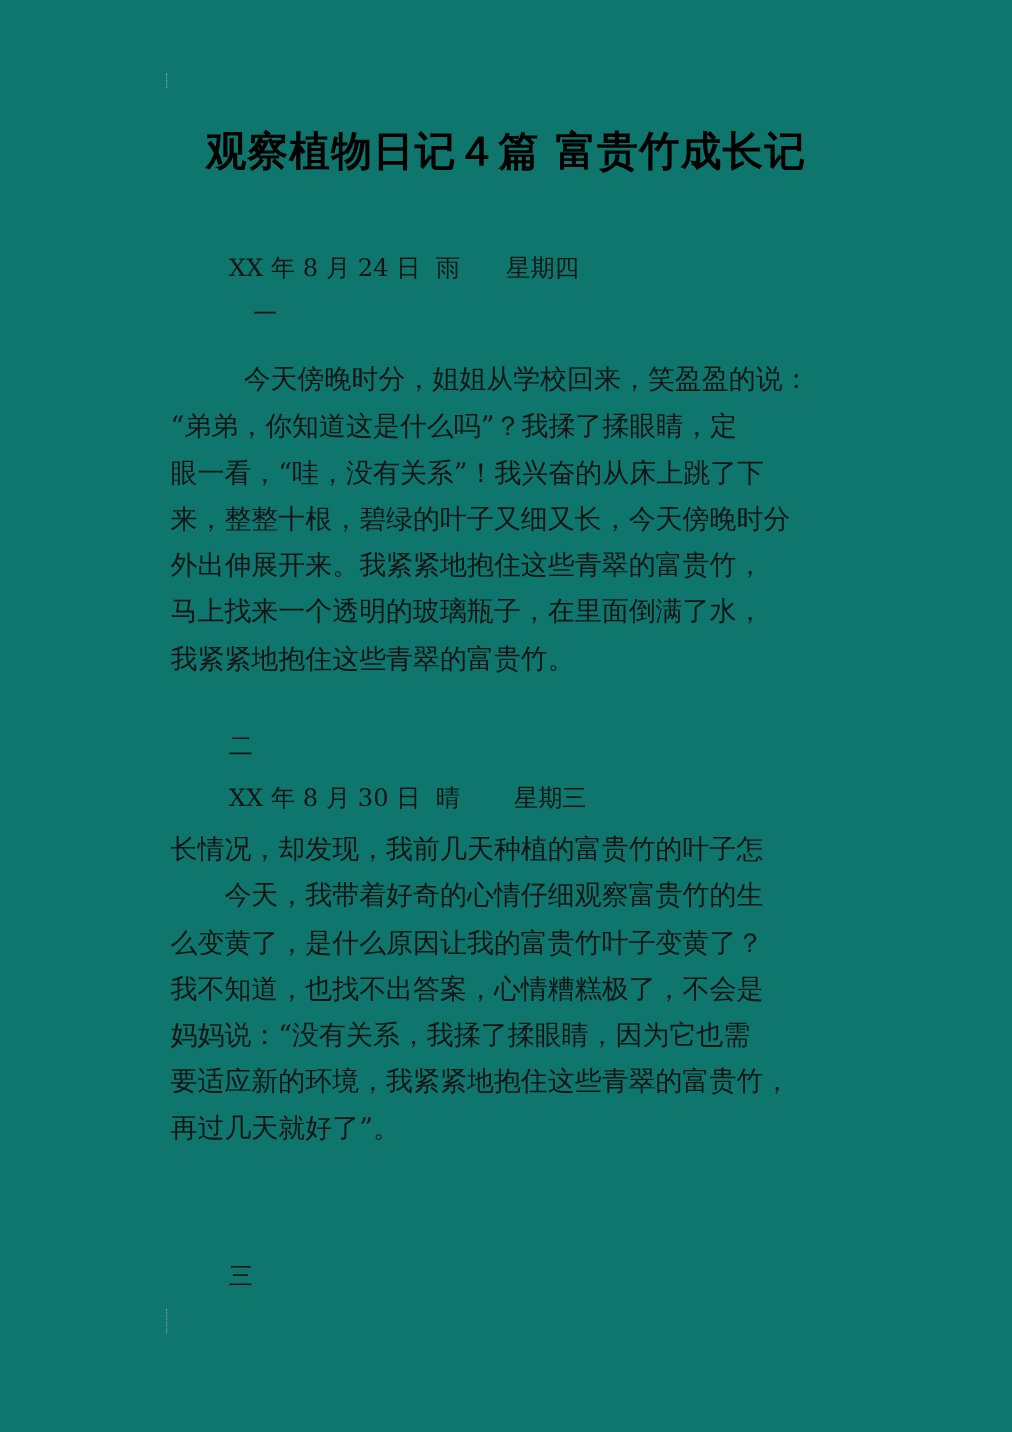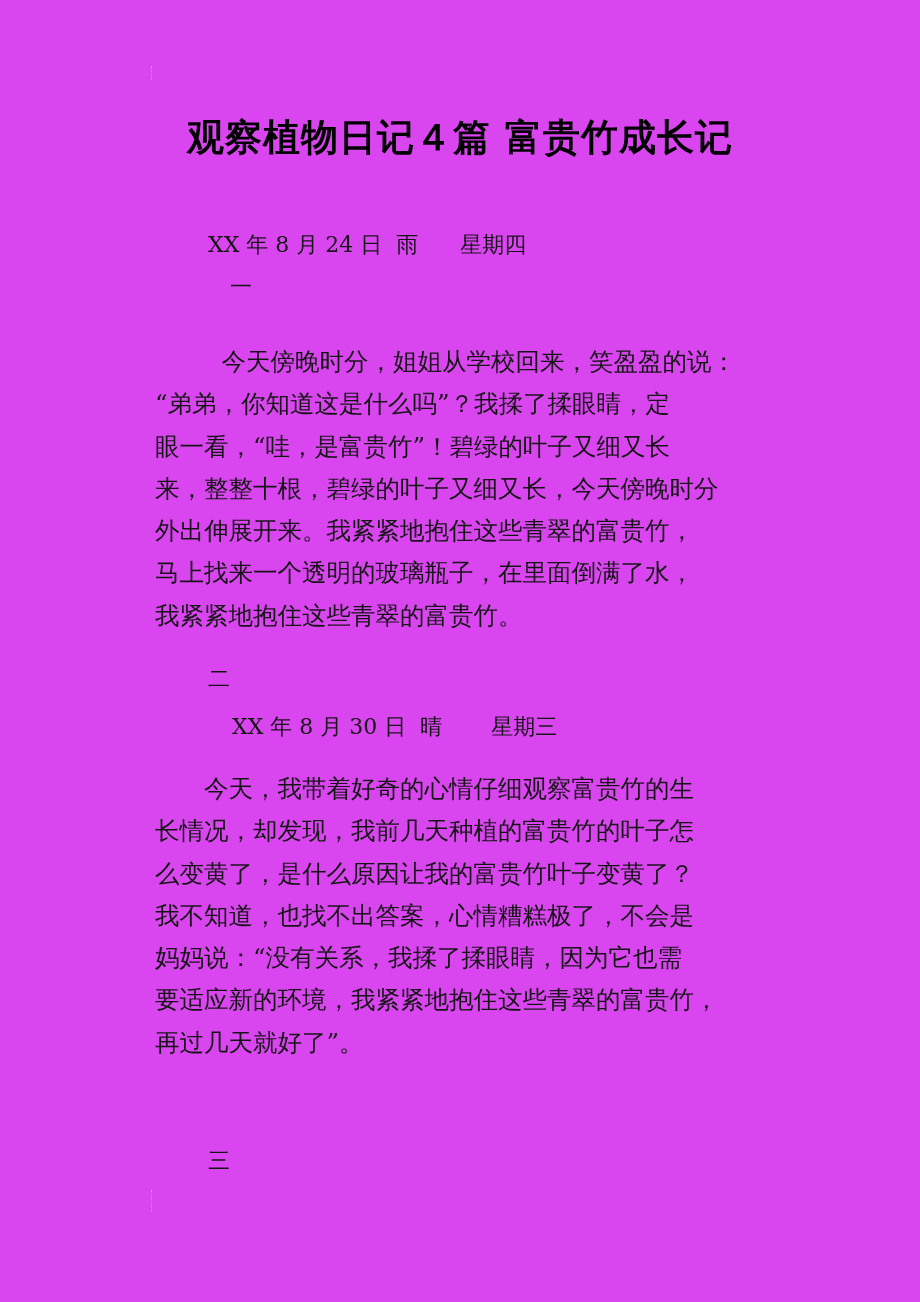--- a/index.html
+++ b/index.html
@@ -13,21 +13,21 @@
       position: relative;
       overflow: hidden;
       font-family: "DejaVu Serif", "Liberation Serif", serif;
       color: #111111;
     }
     .page {
       position: absolute;
       left: 0; top: 0;
       width: 920px;
       height: 1302px;
-      background: #d946ef;
+      background: #0f766e;
     }
     .corner-mark {
       position: absolute;
       width: 4px;
       height: 14px;
       border-left: 1px dotted #b9cdb9;
       opacity: 0.7;
     }
     .corner-mark.top { left: 151px; top: 66px; }
     .corner-mark.bottom { left: 151px; top: 1190px; height: 22px; border-left-color: #c9b9c9; }
@@ -52,21 +52,20 @@
       color: #151515;
     }
     .body-text {
       position: absolute;
       left: 155px;
       width: 615px;
       font-size: 24.5px;
       line-height: 42.3px;
       color: #151515;
       text-align: justify;
-      margin-top: 17px;
     }
     .body-text p {
       margin: 0;
     }
   </style>
 </head>
 <body>
 
 <div class="page">
 
@@ -74,33 +73,33 @@
   <div class="corner-mark bottom"></div>
 
   <div class="title">观察植物日记４篇 富贵竹成长记</div>
 
   <div class="line" style="left:208px; top:229px;">XX 年 8 月 24 日  雨      星期四</div>
   <div class="line" style="left:230px; top:271px;">一</div>
 
   <div class="body-text" style="top:324px;">
     <p style="padding-left:42px;">　今天傍晚时分，姐姐从学校回来，笑盈盈的说：</p>
     <p>“弟弟，你知道这是什么吗”？我揉了揉眼睛，定</p>
-    <p>眼一看，“哇，是富贵竹”！碧绿的叶子又细又长</p>
+    <p>眼一看，“哇，没有关系”！我兴奋的从床上跳了下</p>
     <p>来，整整十根，碧绿的叶子又细又长，今天傍晚时分</p>
     <p>外出伸展开来。我紧紧地抱住这些青翠的富贵竹，</p>
     <p>马上找来一个透明的玻璃瓶子，在里面倒满了水，</p>
     <p>我紧紧地抱住这些青翠的富贵竹。</p>
   </div>
 
   <div class="line" style="left:208px; top:663px;">二</div>
-  <div class="line" style="left:208px; top:711px;margin-left:24px;">XX 年 8 月 30 日  晴       星期三</div>
+  <div class="line" style="left:208px; top:711px;">XX 年 8 月 30 日  晴       星期三</div>
 
   <div class="body-text" style="top:751px;">
+    <p>长情况，却发现，我前几天种植的富贵竹的叶子怎</p>
     <p style="padding-left:0;">　　今天，我带着好奇的心情仔细观察富贵竹的生</p>
-    <p>长情况，却发现，我前几天种植的富贵竹的叶子怎</p>
     <p>么变黄了，是什么原因让我的富贵竹叶子变黄了？</p>
     <p>我不知道，也找不出答案，心情糟糕极了，不会是</p>
     <p>妈妈说：“没有关系，我揉了揉眼睛，因为它也需</p>
     <p>要适应新的环境，我紧紧地抱住这些青翠的富贵竹，</p>
     <p>再过几天就好了”。</p>
   </div>
 
   <div class="line" style="left:208px; top:1145px;">三</div>
 
 </div>

